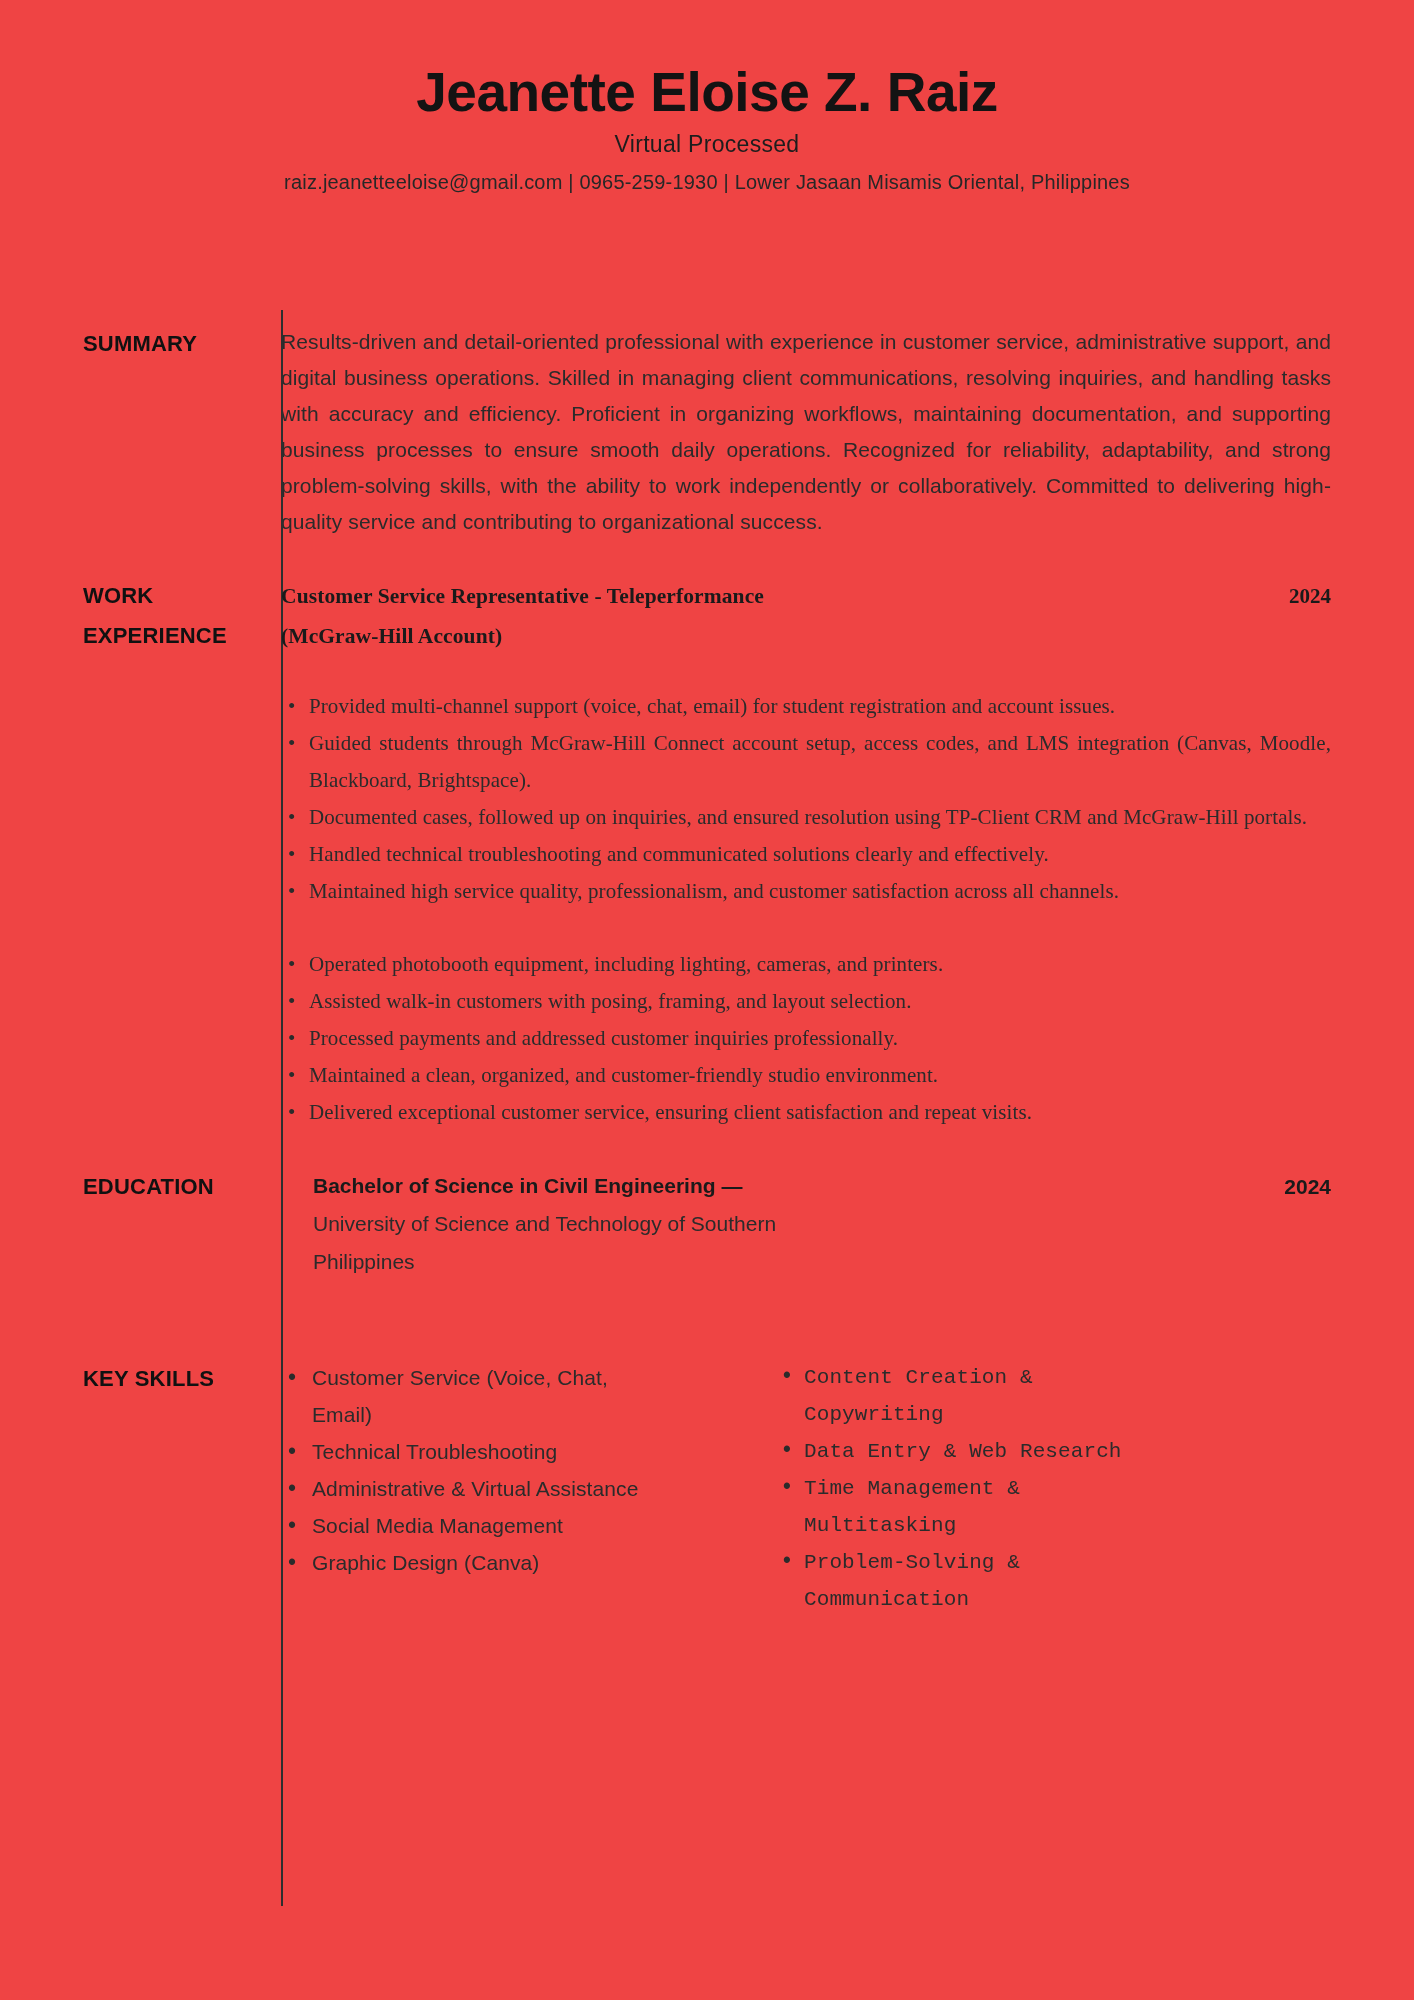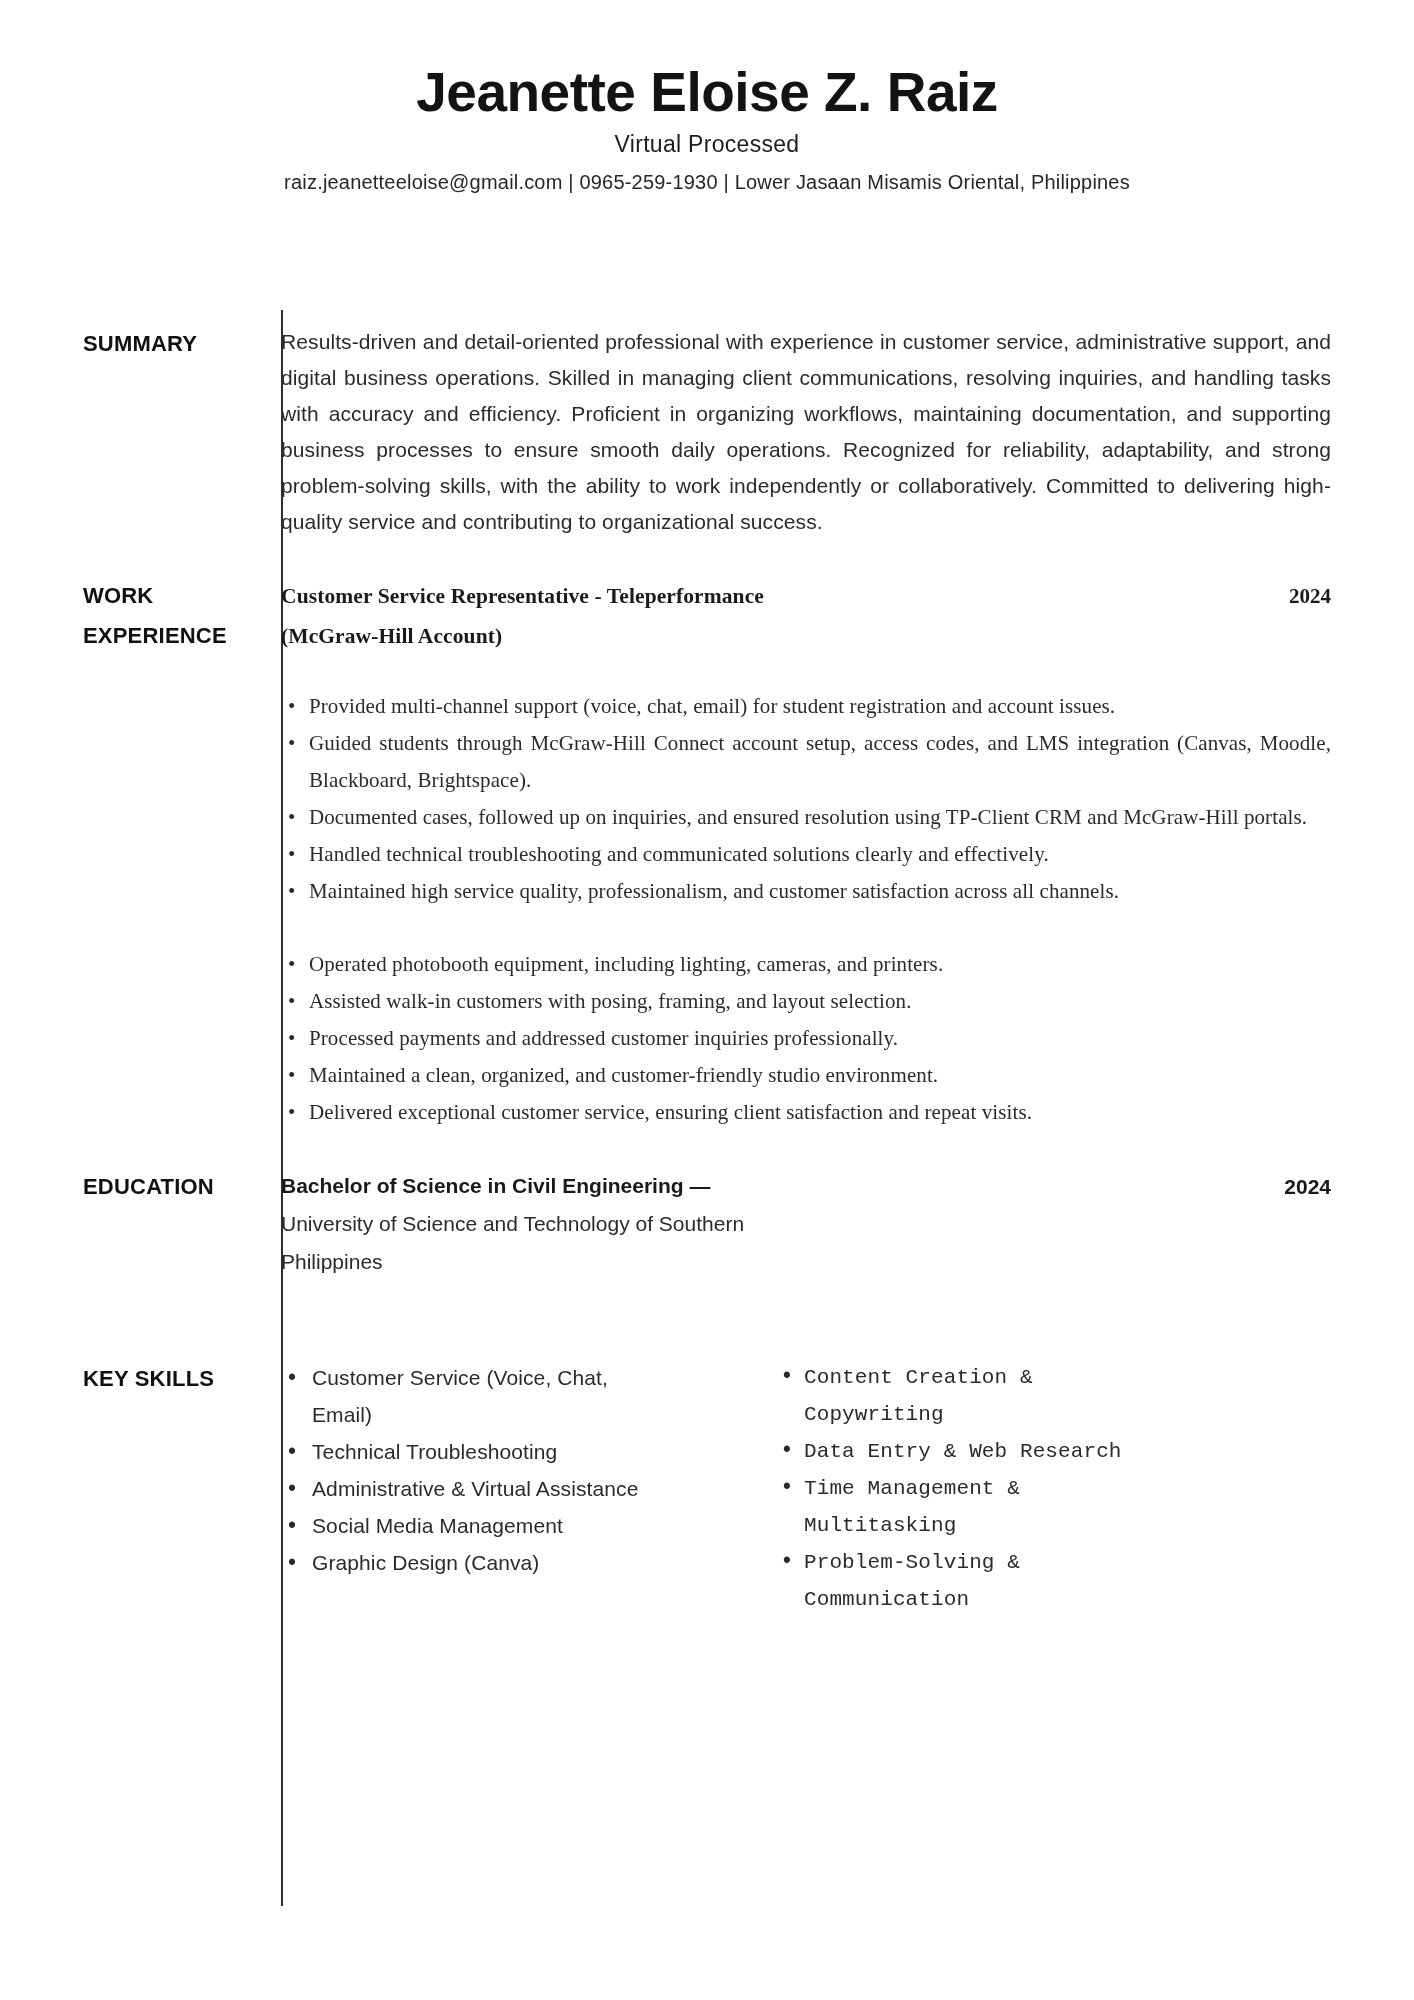--- a/index.html
+++ b/index.html
@@ -1,21 +1,21 @@
 <!DOCTYPE html>
 <html><head>
 <meta charset="utf-8">
 <style>
   * { margin:0; padding:0; box-sizing:border-box; }
   html,body { background:#e9e7df; }
   .page {
     position:relative;
     width:1414px; height:2000px;
     margin:0 auto;
-    background:#ffffff;
+    background:#ef4444;
     color:#272727;
     font-family:"Liberation Sans", sans-serif;
     overflow:hidden;
   }
   
   .header { position:absolute; top:62px; left:0; width:100%; text-align:center; }
   .name {
     font-size:55px; font-weight:700; color:#131313;
     letter-spacing:-0.5px; line-height:1.1;
   }
@@ -71,21 +71,21 @@
   .job1-bullets { margin-top:32px; }
   .job1-bullets li { text-align:justify; }
   .job2 { margin-top:36px; }
   .job2-bullets { margin-top:14px; }
 
   .row-work { margin-top:36px; }
 
   
   .row-education { margin-top:36px; }
   .edu-head { position:relative; padding-right:130px; }
-  .edu-text { font-size:21px; line-height:38px; max-width:500px; color:#2b2b2b; }
+  .edu-text { font-size:21px; line-height:38px; max-width:500px; color:#2b2b2b;margin-left:32px; }
   .edu-degree { font-weight:700; color:#1a1a1a; }
 
   
   .row-skills { margin-top:78px; }
   .skills-cols { display:flex; }
   ul.skills { list-style:none; }
   ul.skills li {
     position:relative; padding-left:31px;
     font-size:21px; line-height:37px; color:#2b2b2b; letter-spacing:0.1px;
   }

